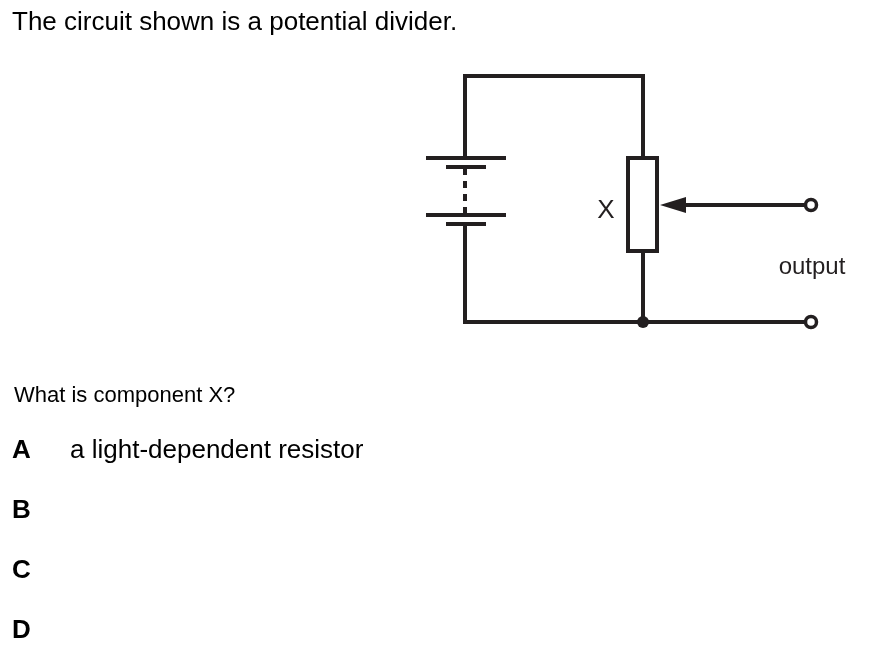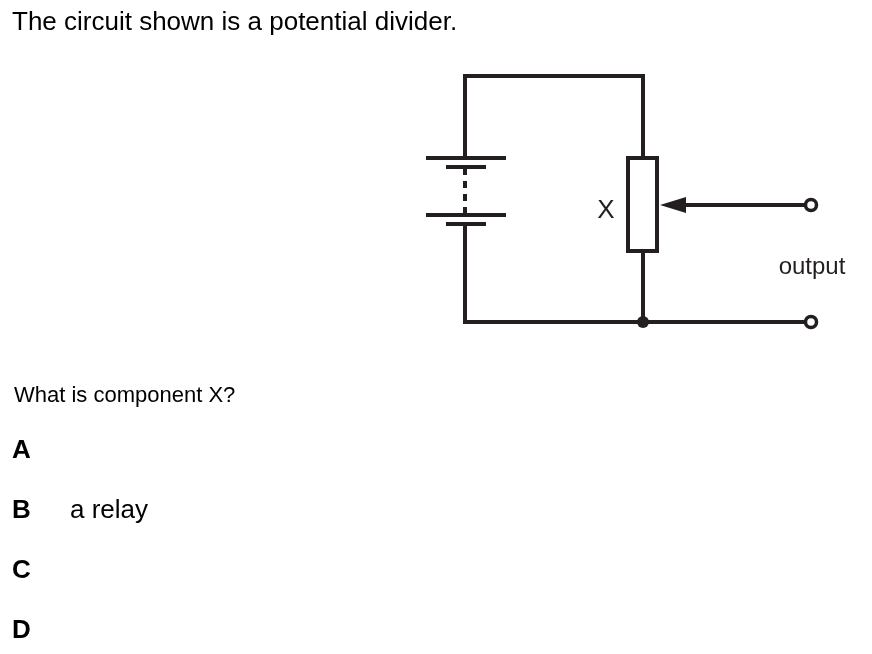--- a/index.html
+++ b/index.html
@@ -60,24 +60,24 @@
 
   <text x="606" y="218" font-size="26" text-anchor="middle" fill="#231f20">X</text>
   <text x="812" y="274" font-size="24" text-anchor="middle" fill="#231f20">output</text>
 </svg>
 
 <p class="question">What is component X?</p>
 
 <ul class="options">
   <li class="option">
     <span class="opt-letter">A</span>
+    <span class="opt-text">a light-dependent resistor</span>
   </li>
   <li class="option">
     <span class="opt-letter">B</span>
-    <span class="opt-text">a relay</span>
   </li>
   <li class="option">
     <span class="opt-letter">C</span>
   </li>
   <li class="option">
     <span class="opt-letter">D</span>
   </li>
 </ul>
 
 </body></html>

